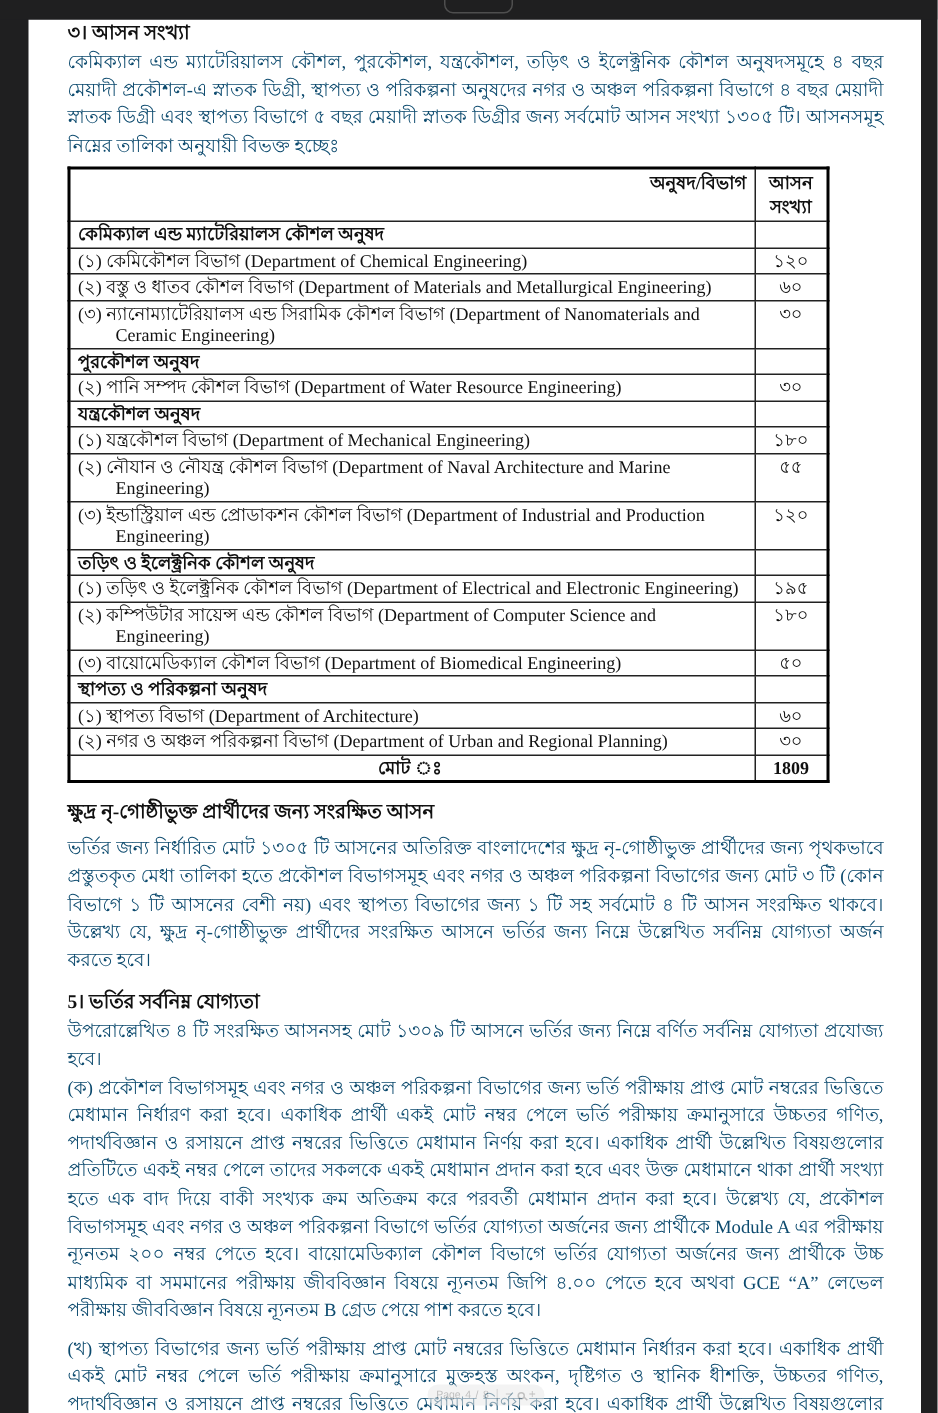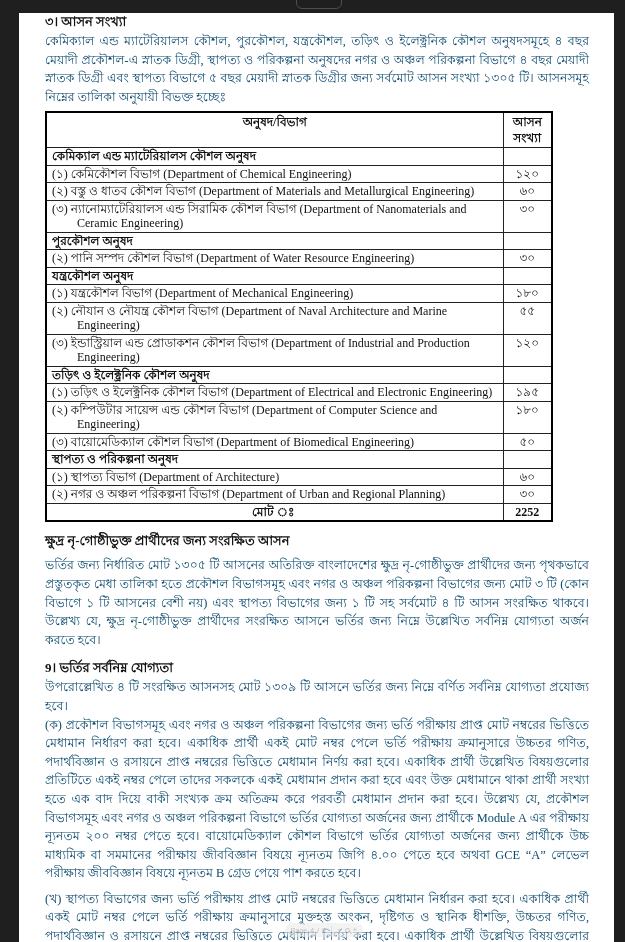--- a/index.html
+++ b/index.html
@@ -32,21 +32,21 @@
   .mt10{margin-top:10px;}
   
   table.seats {
     width:508px; border-collapse:collapse; margin-top:5px;
     font-size:12px; line-height:14.5px;
     border:2px solid #000;
   }
   table.seats th, table.seats td {
     border:1px solid #222; padding:1px 5px; vertical-align:top;
   }
-  table.seats th { text-align:center; font-weight:bold; line-height:16px; }
+  table.seats th { text-align:right; font-weight:bold; line-height:16px; }
   table.seats th.num, table.seats td.num { width:49px; text-align:center; }
   tr.row-group td:first-child { font-weight:bold; }
   tr.row-dept td:first-child { padding-left:30px; text-indent:-25px; }
   tr.row-total td { font-weight:bold; }
   tr.row-total td:first-child { text-align:center; padding-right:8px; }
   
   .pdf-pill {
     position:absolute; left:285px; top:923px; width:78px; height:14px;
     background:#eaeaea; border-radius:8px; opacity:0.55; z-index:6;
     display:flex; align-items:center; justify-content:center; gap:3px;
@@ -147,29 +147,29 @@
         <tr class="row-dept">
           <td>(১) স্থাপত্য বিভাগ (Department of Architecture)</td>
           <td class="num">৬০</td>
         </tr>
         <tr class="row-dept">
           <td>(২) নগর ও অঞ্চল পরিকল্পনা বিভাগ (Department of Urban and Regional Planning)</td>
           <td class="num">৩০</td>
         </tr>
         <tr class="row-total">
           <td>মোট ঃ</td>
-          <td class="num">2252</td>
+          <td class="num">1809</td>
         </tr>
       </tbody>
   </table>
 
   <div class="h-bn mt10">ক্ষুদ্র নৃ-গোষ্ঠীভুক্ত প্রার্থীদের জন্য সংরক্ষিত আসন</div>
   <p class="para mt7">ভর্তির জন্য নির্ধারিত মোট ১৩০৫ টি আসনের অতিরিক্ত বাংলাদেশের ক্ষুদ্র নৃ-গোষ্ঠীভুক্ত প্রার্থীদের জন্য পৃথকভাবে প্রস্তুতকৃত মেধা তালিকা হতে প্রকৌশল বিভাগসমূহ এবং নগর ও অঞ্চল পরিকল্পনা বিভাগের জন্য  মোট ৩ টি (কোন বিভাগে ১ টি আসনের বেশী নয়) এবং স্থাপত্য বিভাগের জন্য ১ টি সহ সর্বমোট ৪ টি আসন সংরক্ষিত থাকবে। উল্লেখ্য যে, ক্ষুদ্র নৃ-গোষ্ঠীভুক্ত প্রার্থীদের সংরক্ষিত আসনে ভর্তির জন্য নিম্নে উল্লেখিত সর্বনিম্ন যোগ্যতা অর্জন করতে হবে।</p>
 
-  <div class="h-bn mt10">9। ভর্তির সর্বনিম্ন যোগ্যতা</div>
+  <div class="h-bn mt10">5। ভর্তির সর্বনিম্ন যোগ্যতা</div>
   <p class="para mt2">উপরোল্লেখিত ৪ টি সংরক্ষিত আসনসহ মোট ১৩০৯ টি আসনে ভর্তির জন্য নিম্নে বর্ণিত সর্বনিম্ন যোগ্যতা প্রযোজ্য হবে।</p>
   <p class="para">(ক) প্রকৌশল বিভাগসমূহ এবং নগর ও অঞ্চল পরিকল্পনা বিভাগের জন্য ভর্তি পরীক্ষায় প্রাপ্ত মোট নম্বরের ভিত্তিতে মেধামান নির্ধারণ করা হবে। একাধিক প্রার্থী একই মোট নম্বর পেলে ভর্তি পরীক্ষায় ক্রমানুসারে উচ্চতর গণিত, পদার্থবিজ্ঞান ও রসায়নে প্রাপ্ত নম্বরের ভিত্তিতে মেধামান নির্ণয় করা হবে। একাধিক প্রার্থী উল্লেখিত বিষয়গুলোর প্রতিটিতে একই নম্বর পেলে তাদের সকলকে একই মেধামান প্রদান করা হবে এবং উক্ত মেধামানে থাকা প্রার্থী সংখ্যা হতে এক বাদ দিয়ে বাকী সংখ্যক ক্রম অতিক্রম করে পরবর্তী মেধামান প্রদান করা হবে। উল্লেখ্য যে, প্রকৌশল বিভাগসমূহ এবং নগর ও অঞ্চল পরিকল্পনা বিভাগে ভর্তির যোগ্যতা অর্জনের জন্য প্রার্থীকে Module A এর পরীক্ষায় ন্যূনতম ২০০ নম্বর পেতে হবে। বায়োমেডিক্যাল কৌশল বিভাগে ভর্তির যোগ্যতা অর্জনের জন্য প্রার্থীকে উচ্চ মাধ্যমিক বা সমমানের পরীক্ষায় জীববিজ্ঞান বিষয়ে ন্যূনতম জিপি ৪.০০ পেতে হবে অথবা GCE “A” লেভেল পরীক্ষায় জীববিজ্ঞান বিষয়ে ন্যূনতম B গ্রেড পেয়ে পাশ করতে হবে।</p>
   <p class="para mt7">(খ) স্থাপত্য বিভাগের জন্য ভর্তি পরীক্ষায় প্রাপ্ত মোট নম্বরের ভিত্তিতে মেধামান নির্ধারন করা হবে। একাধিক প্রার্থী একই মোট নম্বর পেলে ভর্তি পরীক্ষায় ক্রমানুসারে মুক্তহস্ত অংকন, দৃষ্টিগত ও স্থানিক ধীশক্তি, উচ্চতর গণিত, পদার্থবিজ্ঞান ও রসায়নে প্রাপ্ত নম্বরের ভিত্তিতে মেধামান নির্ণয় করা হবে। একাধিক প্রার্থী উল্লেখিত বিষয়গুলোর প্রতিটিতে একই নম্বর পেলে তাদের সকলকে একই মেধামান প্রদান করা হবে এবং  উক্ত মেধামানে থাকা প্রার্থী সংখ্যা হতে এক বাদ দিয়ে বাকী সংখ্যক ক্রম অতিক্রম করে পরবর্তী মেধামান প্রদান করা হবে। উল্লেখ্য যে, স্থাপত্য বিভাগে ভর্তির যোগ্যতা অর্জনের জন্য প্রার্থীকে Module B এর পরীক্ষায় ন্যূনতম ১৬০ নম্বর পেতে হবে।</p>
 
 </div>
 
 <div class="pdf-pill">
   <span>Page</span>
   <span>4</span>
   <span>/</span>

